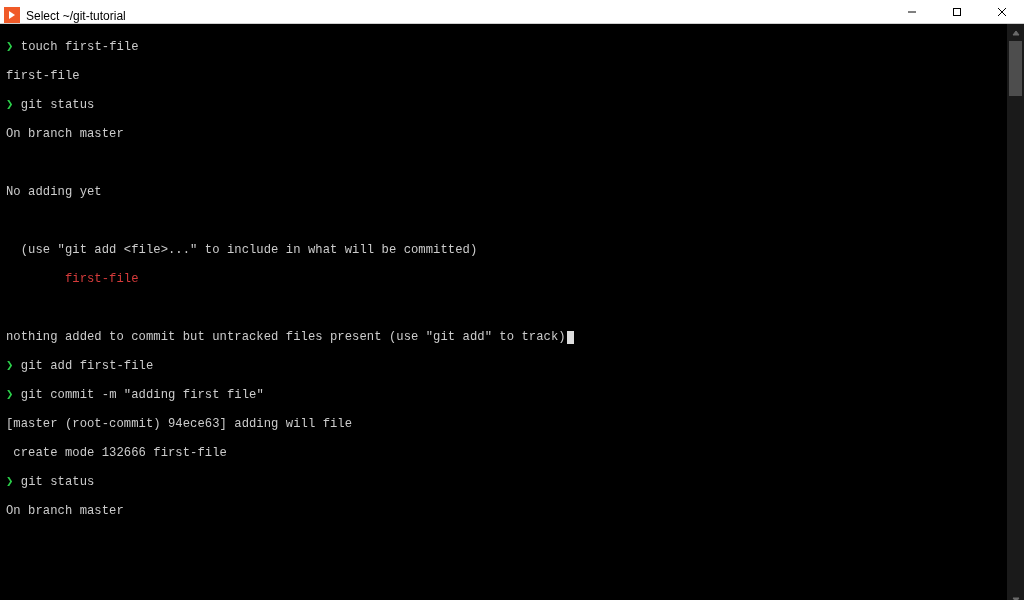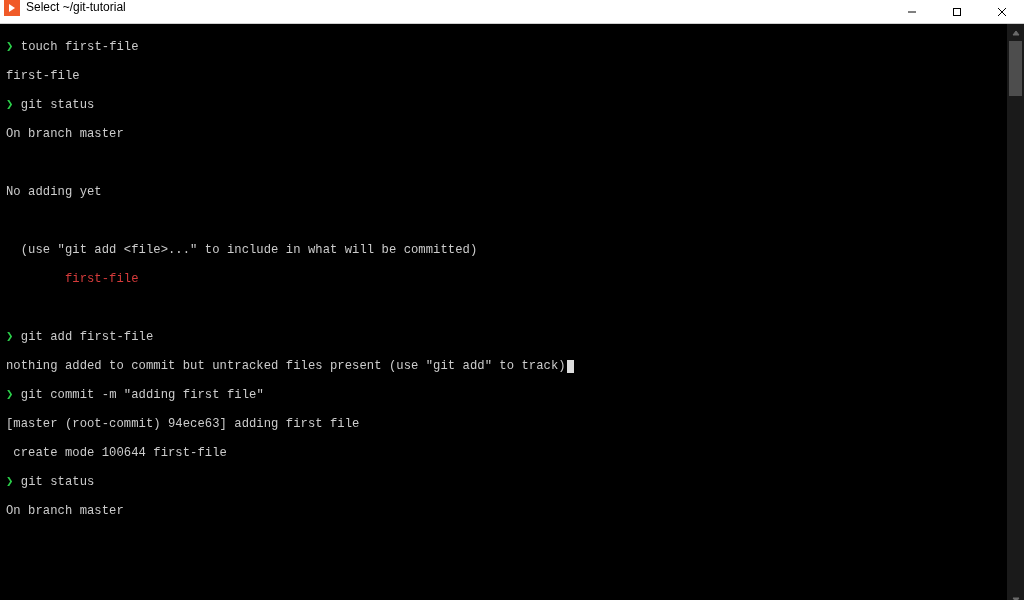--- a/index.html
+++ b/index.html
@@ -4,21 +4,21 @@
 <style>
   * { margin: 0; padding: 0; box-sizing: border-box; }
   html, body { width: 1024px; height: 600px; overflow: hidden; font-family: Consolas, "Courier New", monospace; }
   body { background: #000; }
 
   
   .titlebar {
     height: 24px;
     background: #ffffff;
     display: flex;
-    align-items: flex-start;
+    align-items: flex-end;
     font-family: "Segoe UI", Tahoma, sans-serif;
     font-size: 12px;
     color: #000;
     border-bottom: 1px solid #d0d0d0;
     user-select: none;
   }
   .titlebar .app-icon {
     width: 16px; height: 16px;
     margin: 0 6px 0 4px;
     background: #f05a28;
@@ -120,25 +120,25 @@
 <div><span class="prompt">❯</span> <span class="cmd">touch first-file</span></div>
 <div>first-file</div>
 <div><span class="prompt">❯</span> <span class="cmd">git status</span></div>
 <div>On branch master</div>
 <div class="blankline"></div>
 <div>No adding yet</div>
 <div class="blankline"></div>
 <div>  (use "git add &lt;file&gt;..." to include in what will be committed)</div>
 <div class="red">        first-file</div>
 <div class="blankline"></div>
+<div><span>nothing added to commit but untracked files present (use "git add" to track)</span><span class="cursor-block"></span></div>
 <div><span class="prompt">❯</span> <span class="cmd">git add first-file</span></div>
-<div><span>nothing added to commit but untracked files present (use "git add" to track)</span><span class="cursor-block"></span></div>
 <div><span class="prompt">❯</span> <span class="cmd">git commit -m "adding first file"</span></div>
-<div>[master (root-commit) 94ece63] adding first file</div>
-<div> create mode 100644 first-file</div>
+<div>[master (root-commit) 94ece63] adding will file</div>
+<div> create mode 132666 first-file</div>
 <div><span class="prompt">❯</span> <span class="cmd">git status</span></div>
 <div>On branch master</div>
 
   </div>
 
   <div class="scrollbar">
     <div class="scroll-arrow up">
       <svg width="8" height="8" viewBox="0 0 8 8">
           <polygon points="4,2 7,6 1,6"></polygon>
         </svg>

